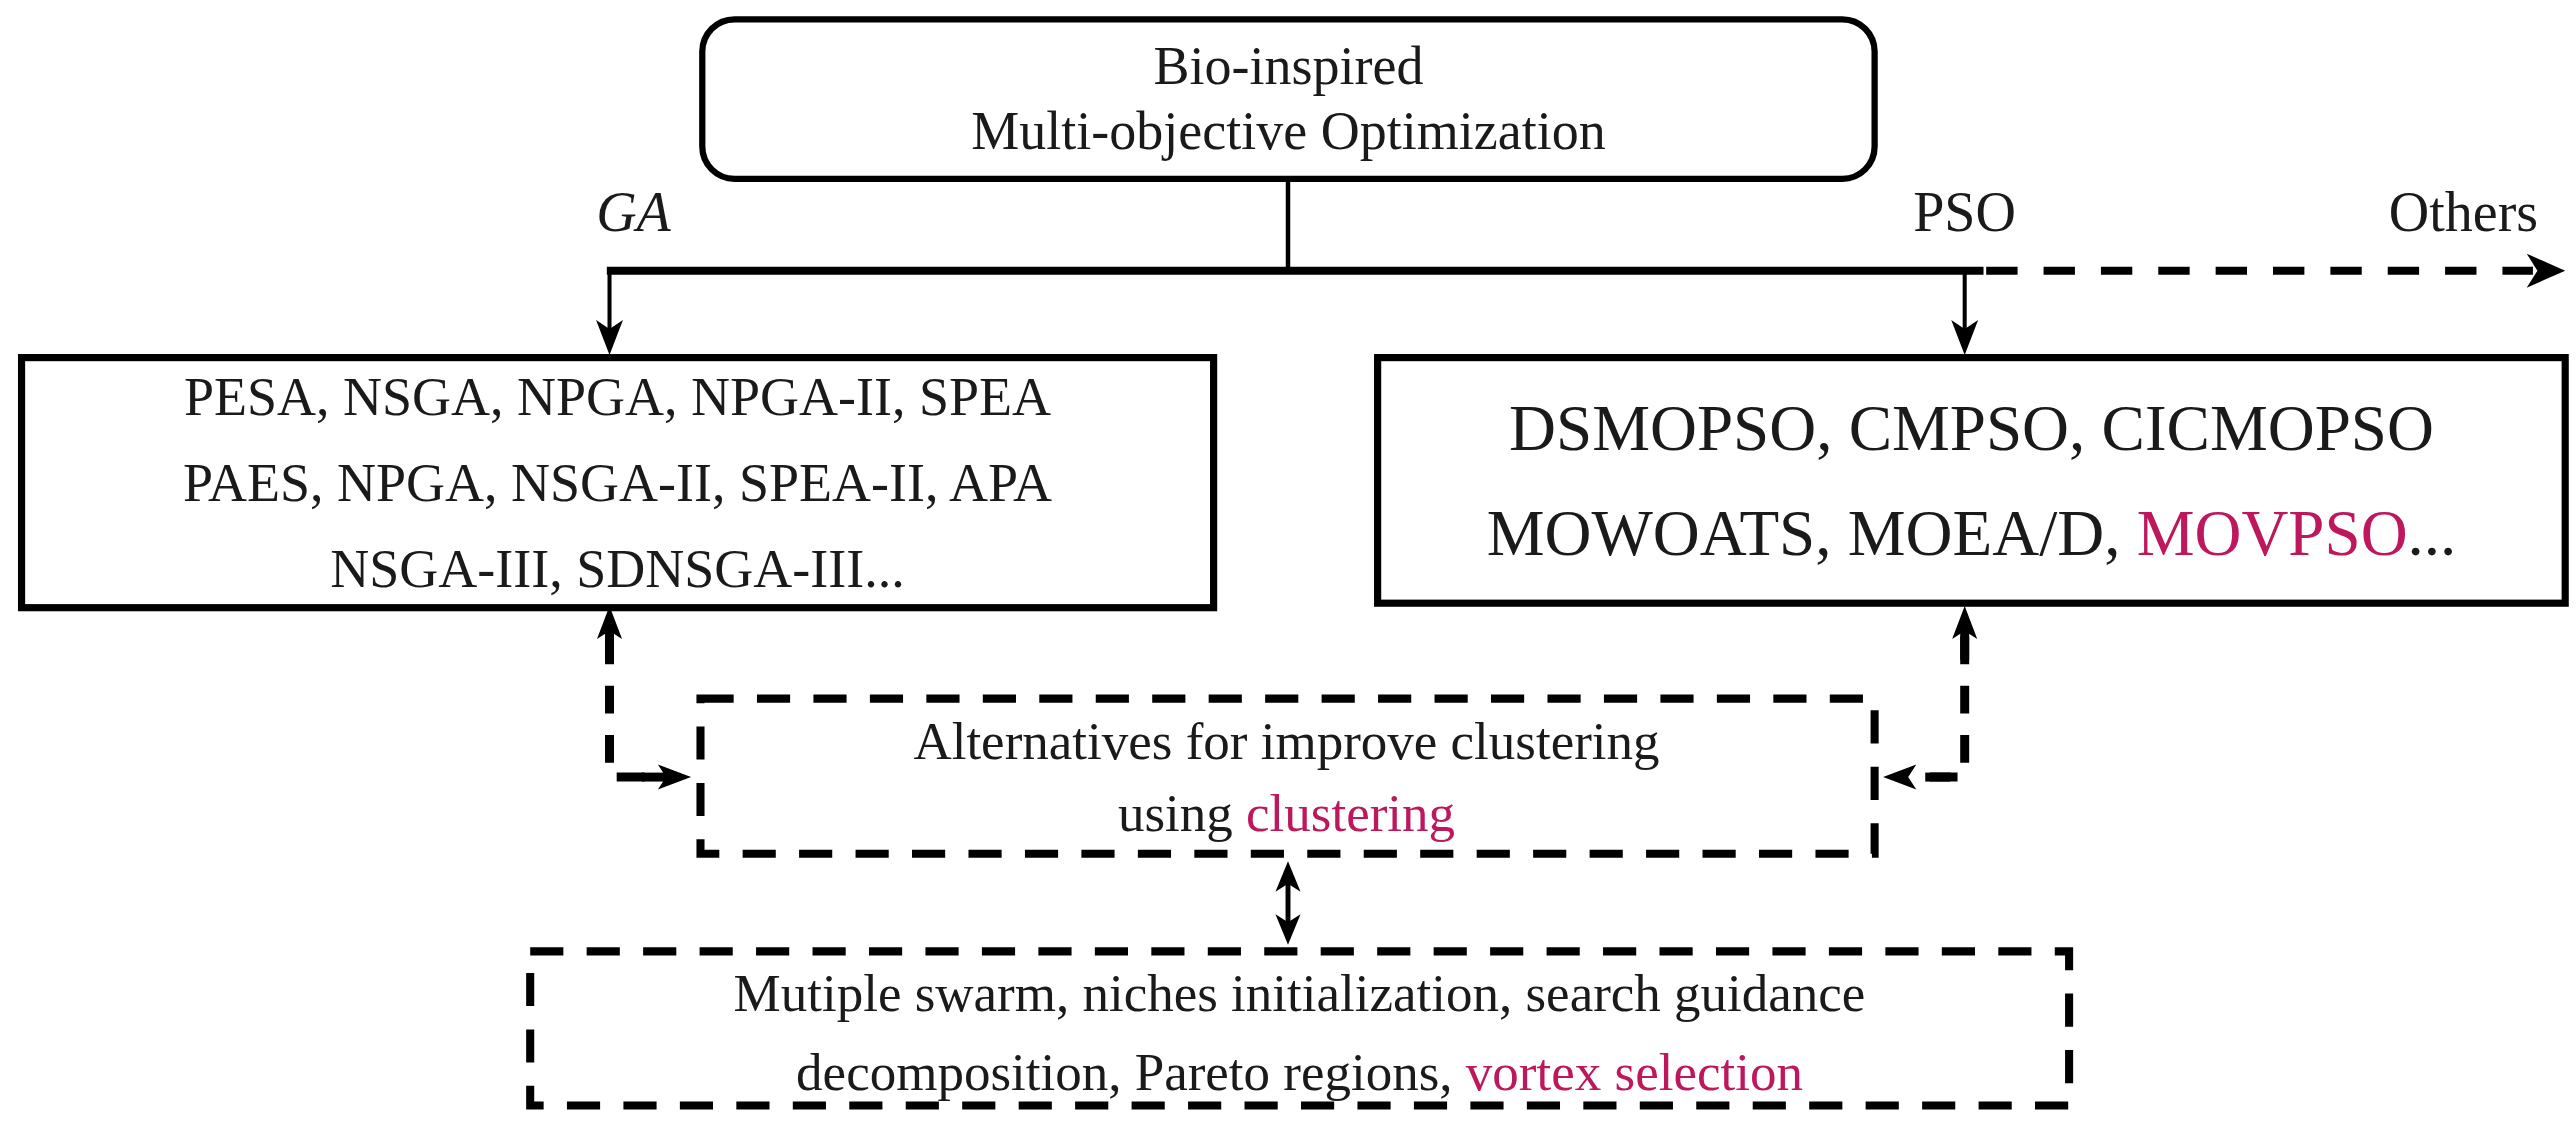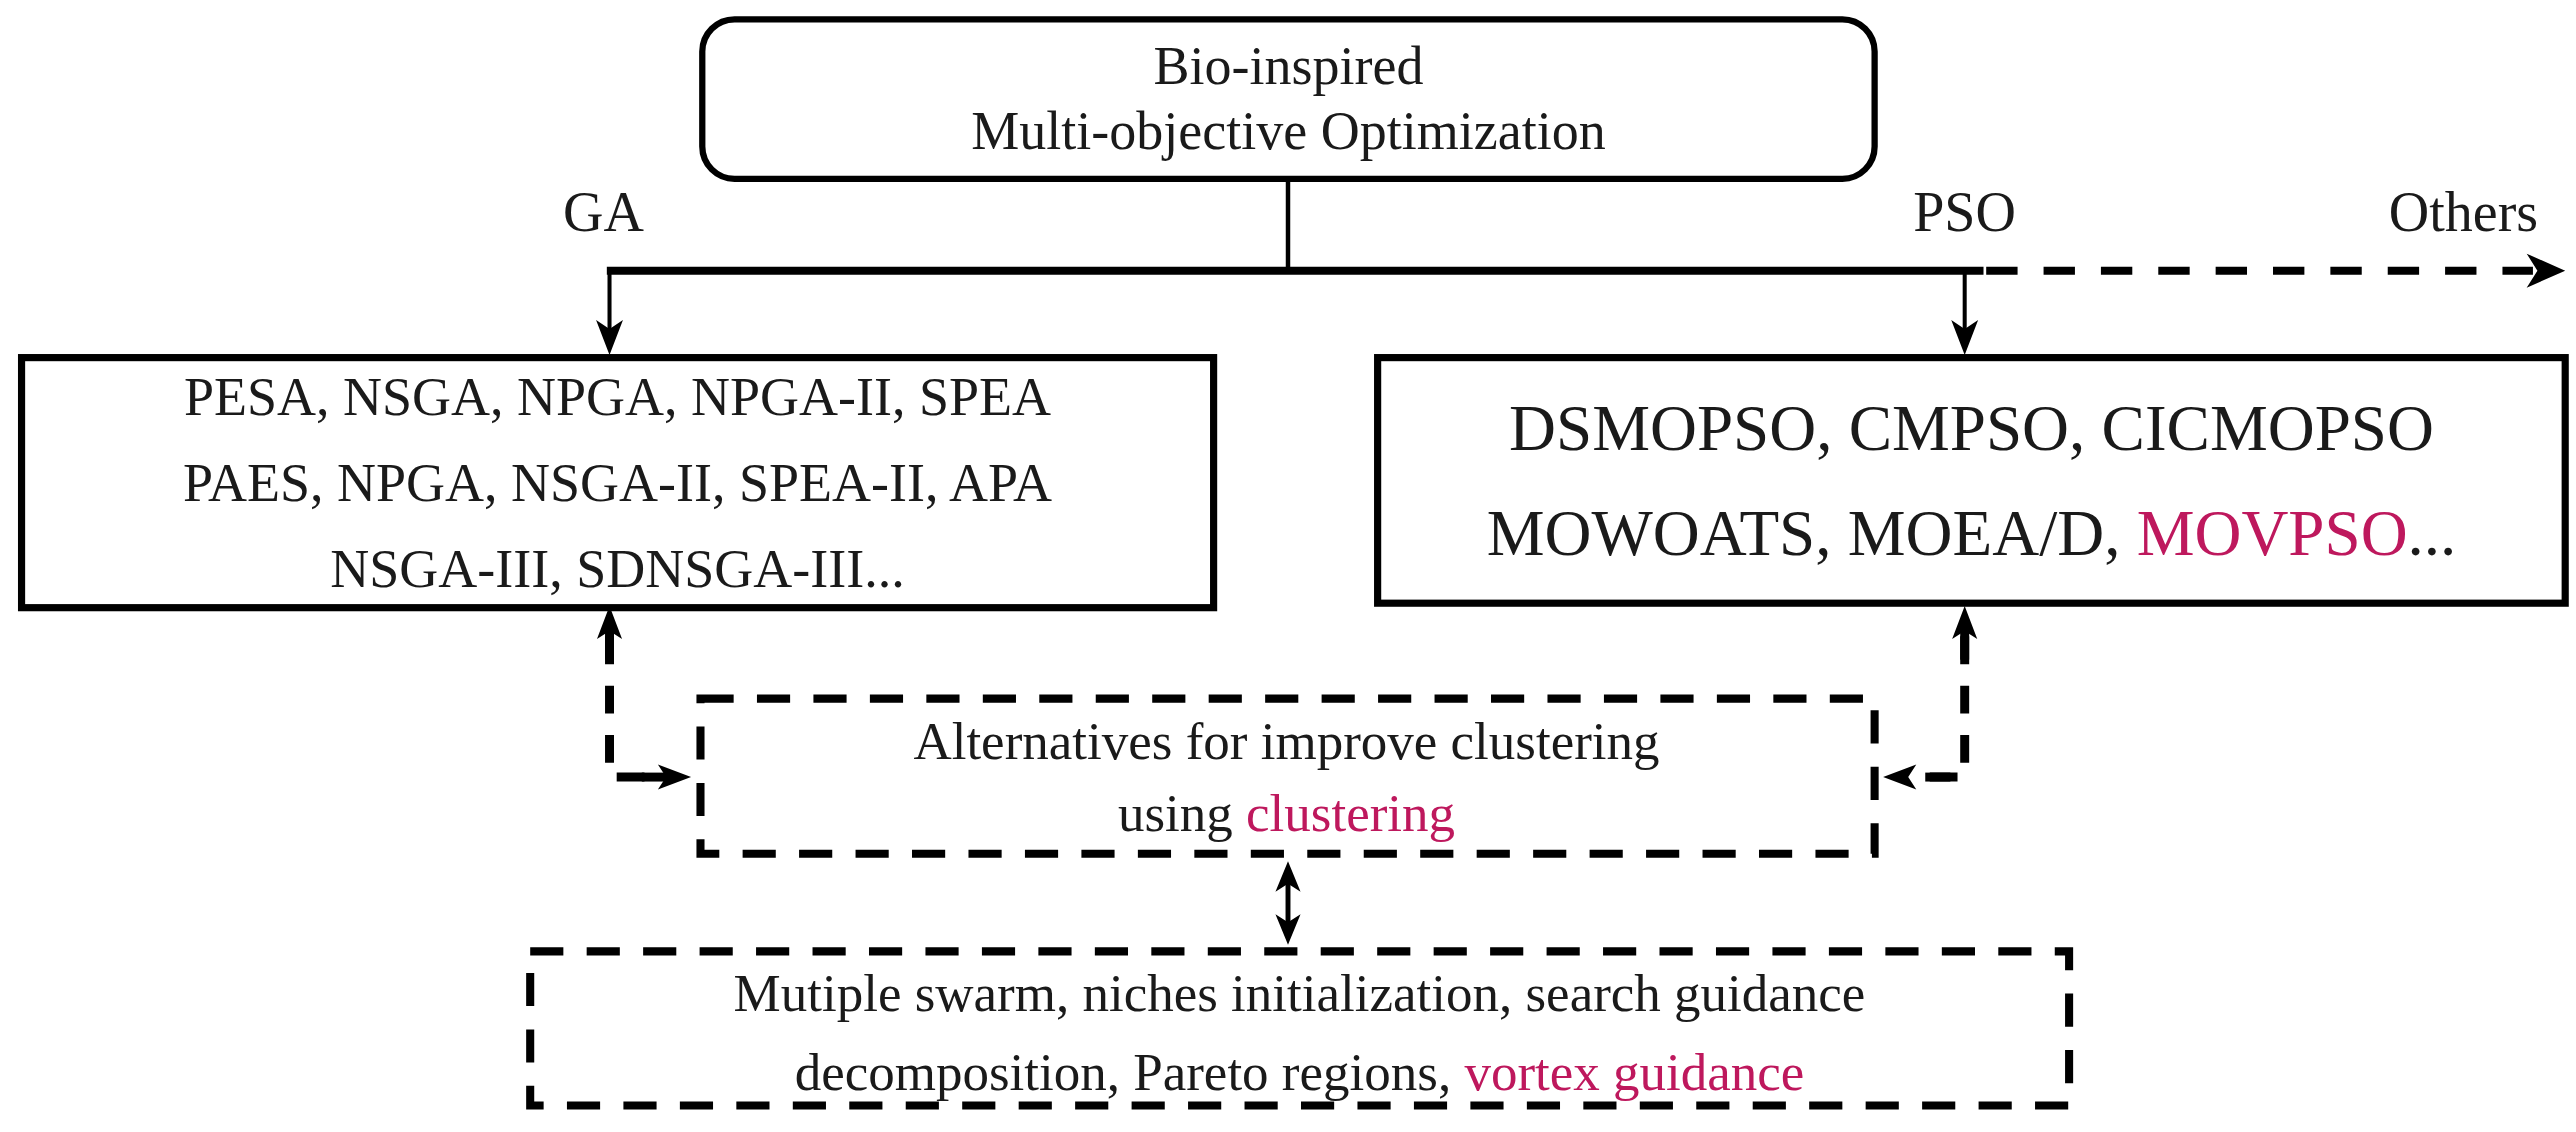--- a/index.html
+++ b/index.html
@@ -41,21 +41,21 @@
   .bot-box-text{ left: 526px;  top: 951px; width: 1547px; height: 160px; font-size: 53px; line-height: 69px; padding-top: 3.6px; box-sizing: border-box; gap: 10px; }
   .branch-label {
     position: absolute;
     top: 183px;
     height: 59px;
     font-size: 56px;
     line-height: 59px;
     text-align: center;
     white-space: nowrap;
   }
-  .ga-label     { left: 514px;  width: 179px; }
+  .ga-label     { left: 544px;  width: 179px; font-style: italic; }
   .pso-label    { left: 1875px; width: 179px; }
   .others-label { left: 2354px; width: 219px; }
   .blue { color: #be185d; }
 </style>
 </head>
 <body>
 
 <div id="canvas">
 
   <svg id="connector-layer" viewBox="0 0 2874 1263" xmlns="http://www.w3.org/2000/svg">
@@ -125,18 +125,18 @@
   <div class="box-text alt-box-text">
     <div>Alternatives for improve clustering</div>
     <div>
       <span>using </span><span class="blue">clustering</span>
     </div>
   </div>
 
   <div class="box-text bot-box-text">
     <div>Mutiple swarm, niches initialization, search guidance</div>
     <div>
-      <span>decomposition, Pareto regions, </span><span class="blue">vortex guidance</span>
+      <span>decomposition, Pareto regions, </span><span class="blue">vortex selection</span>
     </div>
   </div>
 
 </div>
 
 
 </body></html>

